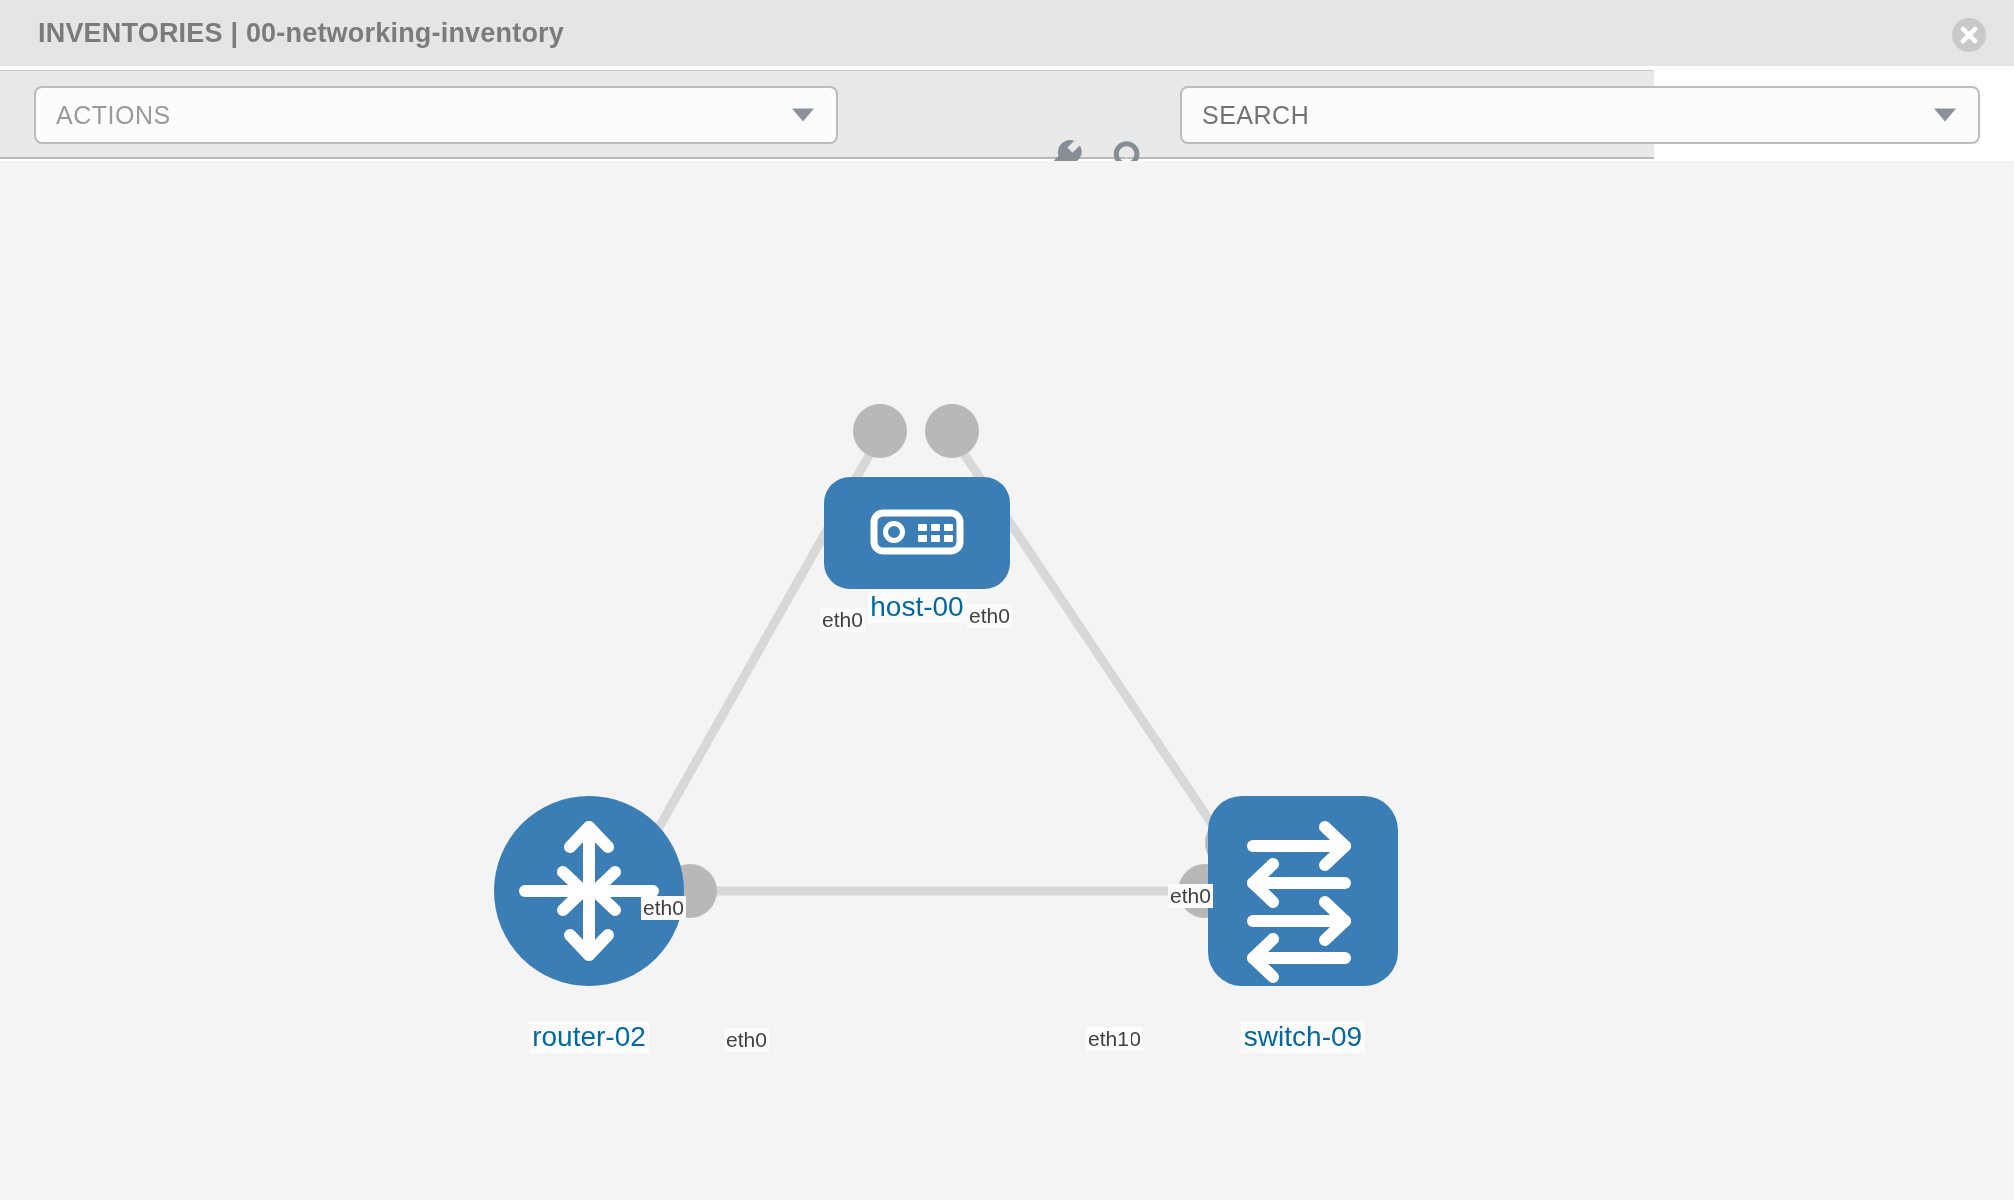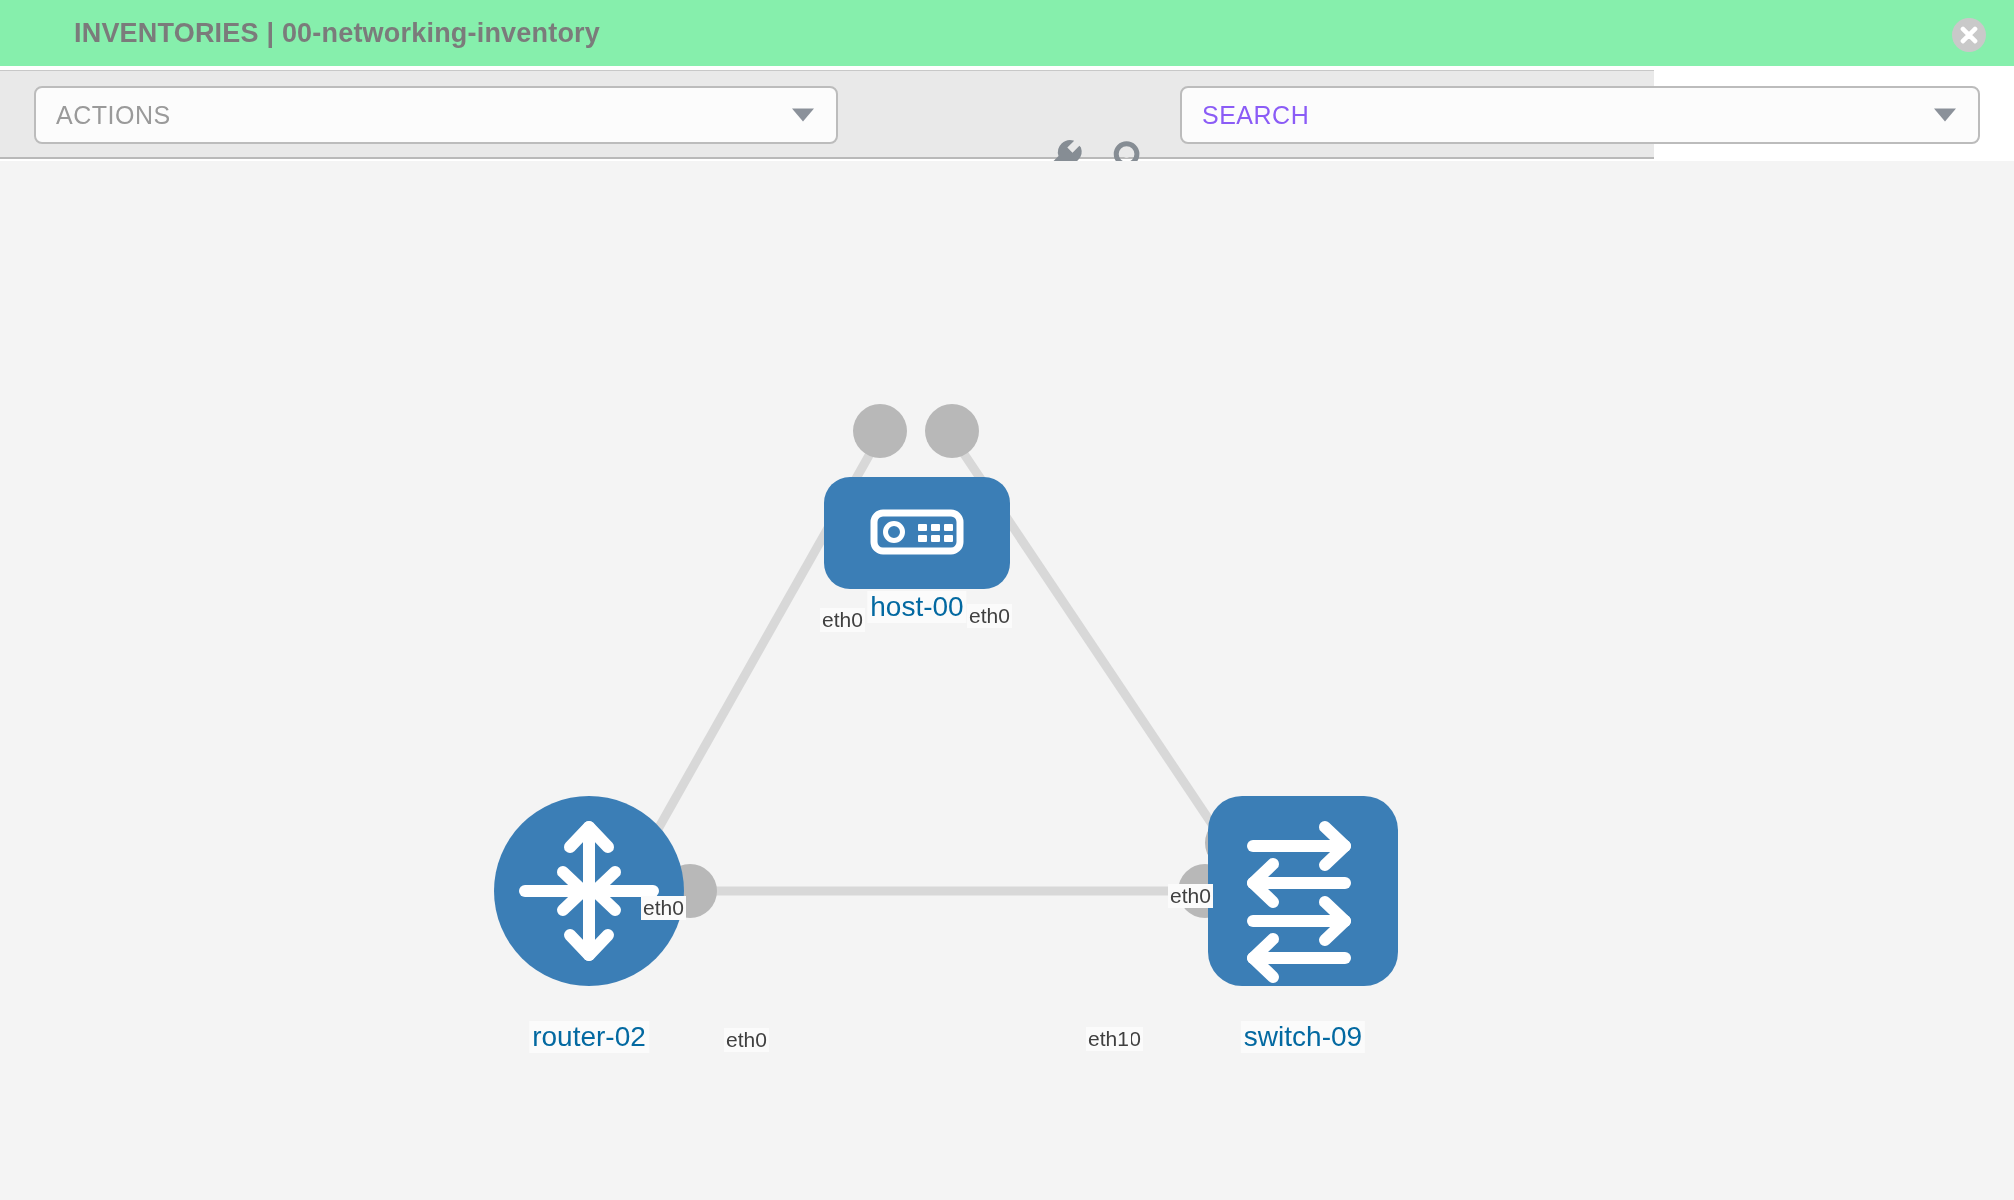--- a/index.html
+++ b/index.html
@@ -18,24 +18,23 @@
     height: 1200px;
     background: #ffffff;
   }
 
   
   .header {
     position: absolute;
     top: 0; left: 0;
     width: 2014px;
     height: 66px;
-    background: #86efac;
-    display: flex;
-    align-items: center;
-    padding-left: 36px;
+    background: #e5e5e5;
+    display: flex;
+    align-items: center;
   }
   .header-title {
     margin-left: 38px;
     font-size: 27px;
     font-weight: bold;
     color: #7b7b7b;
     letter-spacing: 0.2px;
     white-space: nowrap;
   }
   .close-btn {
@@ -115,21 +114,21 @@
     background: #fcfcfc;
     border: 2px solid #bcbcbc;
     border-radius: 8px;
     display: flex;
     align-items: center;
     cursor: text;
   }
   .search-select .label {
     margin-left: 20px;
     font-size: 25px;
-    color: #8b5cf6;
+    color: #737373;
     letter-spacing: 0.5px;
   }
 
   
   .canvas {
     position: absolute;
     top: 161px; left: 0;
     width: 2014px;
     height: 1039px;
     background: #f4f4f4;

